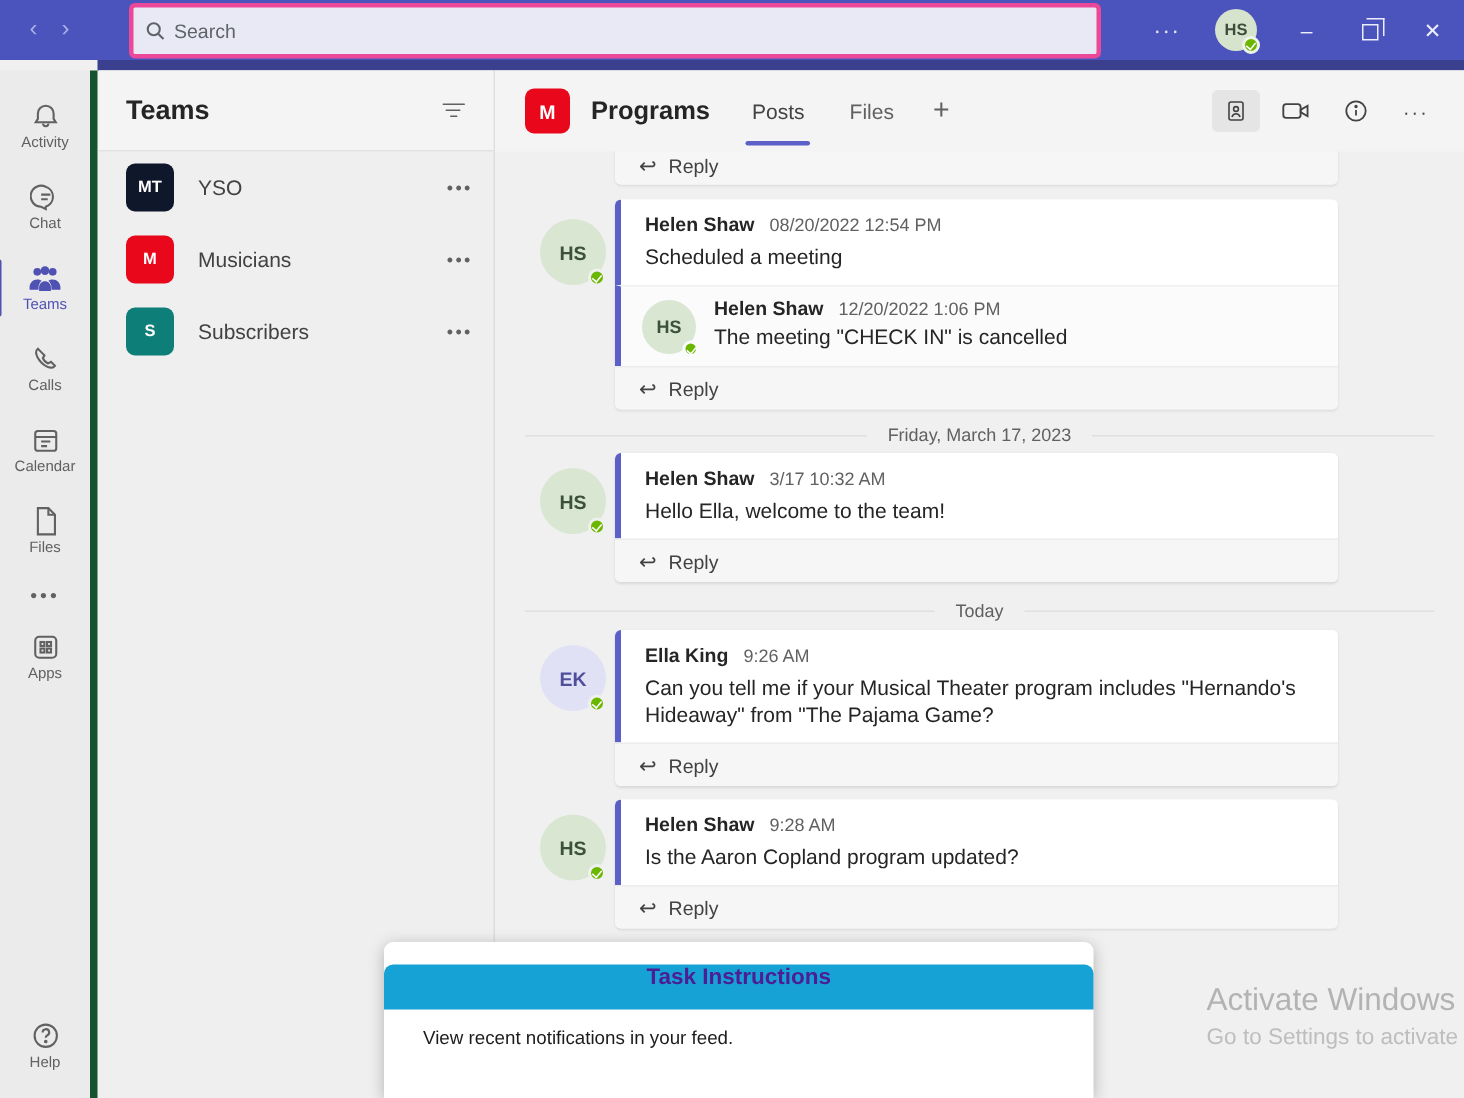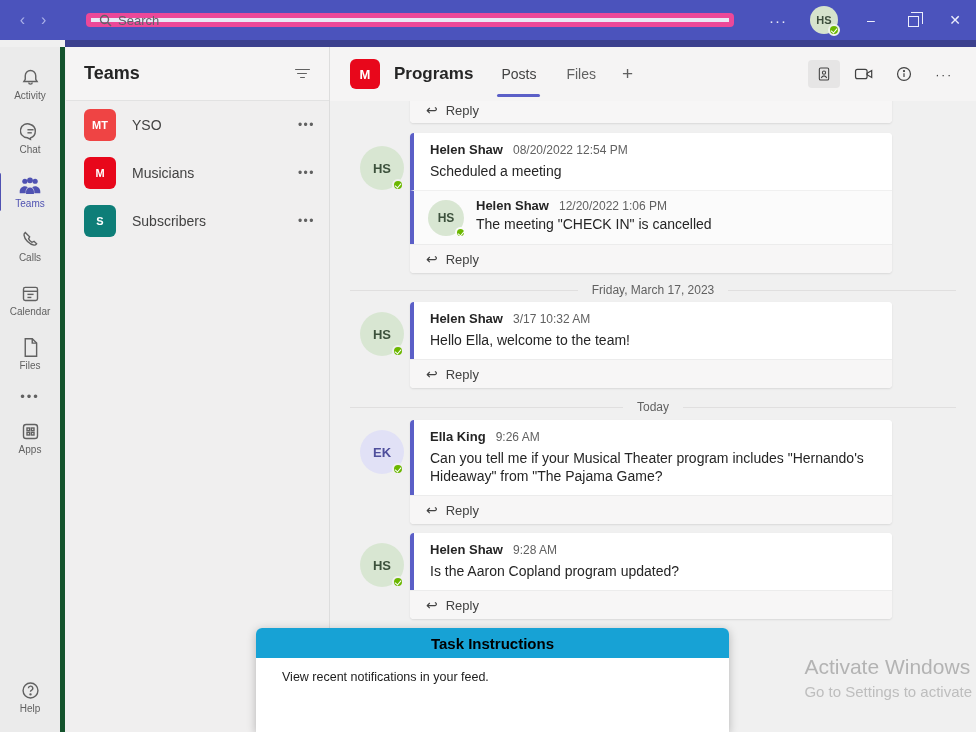--- a/index.html
+++ b/index.html
@@ -4,21 +4,21 @@
 <style>
   * { margin:0; padding:0; box-sizing:border-box; }
   html,body { width:976px; height:732px; }
   body { font-family:"Liberation Sans", sans-serif; overflow:hidden; background:#f0f0f0; }
   #app { position:relative; width:976px; height:732px; overflow:hidden; }
 
   
   #titlebar { position:absolute; left:0; top:0; width:976px; height:40px; background:#4b53bc; display:flex; align-items:center; }
   .nav-arrows { width:66px; display:flex; justify-content:center; gap:16px; color:#aab0e8; font-size:16px; }
   .nav-arrow { cursor:default; }
-  .searchbox { width:648px; height:14px; margin-left:20px; background:#e8e9f4; border:5px solid #ec4899; border-radius:4px; display:flex; align-items:center; padding:0 8px; gap:6px; }
+  .searchbox { width:648px; height:37px; margin-left:20px; background:#e8e9f4; border:3px solid #ec4899; border-radius:4px; display:flex; align-items:center; padding:0 8px; gap:6px; }
   .searchbox svg { flex:0 0 auto; }
   .search-text { color:#5f6368; font-size:13px; }
   .tb-right { margin-left:auto; display:flex; align-items:center; gap:0; }
   .tb-more { color:#e8e9f6; font-size:15px; letter-spacing:1px; width:40px; text-align:center; }
   .tb-avatar { position:relative; width:28px; height:28px; border-radius:50%; background:#d6e3cd; color:#3c4d3c; font-size:11px; font-weight:bold; display:flex; align-items:center; justify-content:center; margin:0 12px; }
   .status-dot { position:absolute; right:-2px; bottom:-2px; width:12px; height:12px; border-radius:50%; background:#6bb700; border:2px solid #eef3ea; }
   .status-dot::after { content:""; position:absolute; left:2px; top:1px; width:3px; height:5px; border:solid #fff; border-width:0 1.5px 1.5px 0; transform:rotate(40deg); }
   .win-btn { width:42px; height:40px; display:flex; align-items:center; justify-content:center; color:#eceefc; font-size:14px; }
   .restore-glyph { position:relative; width:11px; height:11px; border:1.2px solid #eceefc; background:transparent; margin-top:3px; }
   .restore-glyph::before { content:""; position:absolute; left:2px; top:-5px; width:11px; height:11px; border:1.2px solid #eceefc; border-left:none; border-bottom:none; }
@@ -38,21 +38,21 @@
   #panel { position:absolute; left:66px; top:47px; width:264px; height:685px; background:#f0efef; border-right:1px solid #dddddd; }
   .panel-header { height:54px; display:flex; align-items:center; padding:0 18px; border-bottom:1px solid #e2e2e2; background:#f5f4f4; }
   .panel-title { font-size:18px; font-weight:bold; color:#252525; }
   .filter-icon { margin-left:auto; width:18px; height:14px; display:flex; flex-direction:column; align-items:center; justify-content:center; gap:2.5px; cursor:pointer; }
   .filter-icon i { display:block; height:1.6px; background:#616161; border-radius:1px; }
   .filter-icon i:nth-child(1){ width:15px; } .filter-icon i:nth-child(2){ width:10px; } .filter-icon i:nth-child(3){ width:5px; }
   .section-label { font-size:12px; color:#616161; padding:20px 0 10px 18px; }
   .team-row { display:flex; align-items:center; height:48px; padding:0 14px 0 18px; cursor:pointer; }
   .team-row + .team-row { margin-top:0; }
   .team-icon { width:32px; height:32px; border-radius:6px; color:#fff; font-size:11px; font-weight:bold; display:flex; align-items:center; justify-content:center; }
-  .team-icon.c0 { background:#ef4444; }
+  .team-icon.c0 { background:#0f172a; }
   .team-icon.c1 { background:#e8071b; }
   .team-icon.c2 { background:#0e7e78; }
   .team-name { margin-left:16px; font-size:14px; color:#424242; }
   .team-more { margin-left:auto; color:#616161; font-size:12px; letter-spacing:1.5px; }
   .panel-bottom { position:absolute; left:0; bottom:0; width:100%; padding:0 0 14px 0; }
   .panel-divider { height:1px; background:#dcdcdc; margin:0 20px 16px 20px; }
   .join-row { display:flex; align-items:center; gap:12px; padding-left:24px; cursor:pointer; }
   .join-label { font-size:14px; color:#424242; }
 
   
@@ -85,21 +85,21 @@
   .avatar.ek { background:#e1e1f6; color:#4f4f9c; }
   .avatar .status-dot { right:0; bottom:-1px; border-color:#f0f0f0; }
   .avatar-sm { position:relative; flex:0 0 auto; width:36px; height:36px; border-radius:50%; font-size:12px; font-weight:bold; display:flex; align-items:center; justify-content:center; margin-top:2px; }
   .avatar-sm.hs { background:#d8e6d2; color:#3c513c; }
   .avatar-sm .status-dot { right:-2px; bottom:-2px; border-color:#fbfbfb; width:11px; height:11px; }
   .date-divider { position:absolute; left:20px; width:606px; display:flex; align-items:center; gap:14px; color:#616161; font-size:12px; }
   .date-divider::before, .date-divider::after { content:""; flex:1; height:1px; background:#e0dfdf; }
 
   
   #task { position:absolute; left:256px; top:628px; width:473px; height:104px; background:#fff; border-radius:6px 6px 0 0; box-shadow:0 2px 10px rgba(0,0,0,0.25); z-index:10; }
-  .task-header { height:30px; background:#17a2d5; border-radius:6px 6px 0 0; display:flex; align-items:center; justify-content:center; color:#000000; font-size:15px; font-weight:bold; }
+  .task-header { height:30px; background:#17a2d5; border-radius:6px 6px 0 0; display:flex; justify-content:center; color:#4c1d95; font-size:15px; font-weight:bold;margin-top:15px; }
   .task-body { padding:12px 26px; font-size:12.5px; color:#1c1c1c; }
 
   
   #watermark { position:absolute; right:4px; top:655px; text-align:left; z-index:9; pointer-events:none; }
   .wm1 { font-size:21px; color:rgba(130,130,130,0.55); }
   .wm2 { font-size:15px; color:rgba(140,140,140,0.50); margin-top:4px; }
 
   svg { display:block; }
 </style>
 </head>

